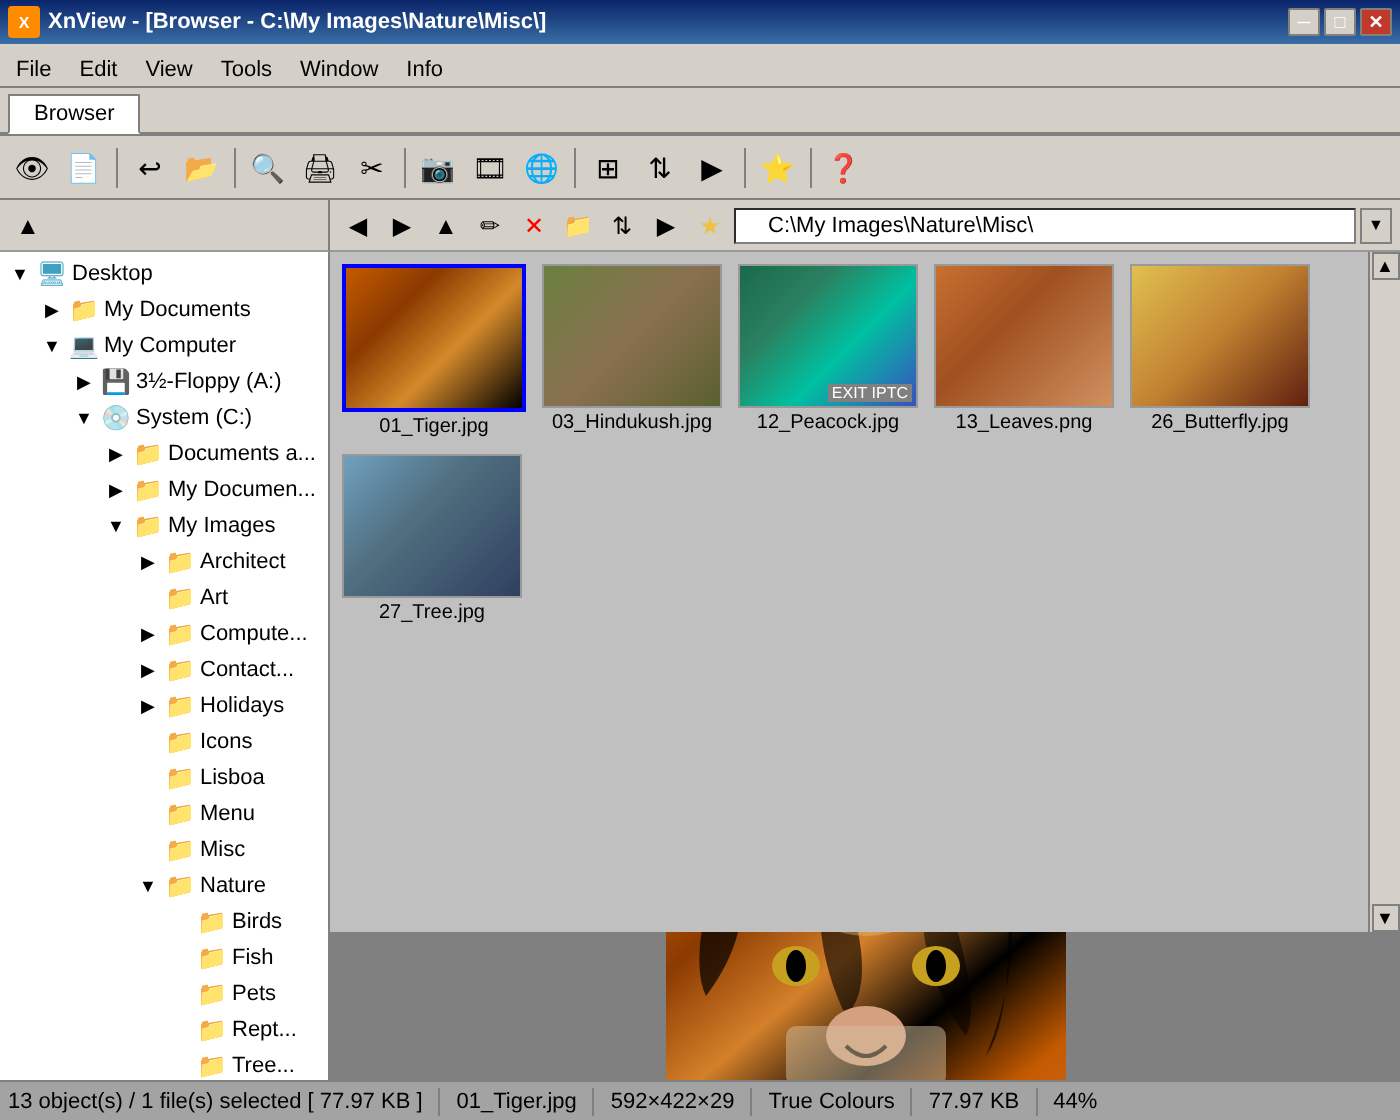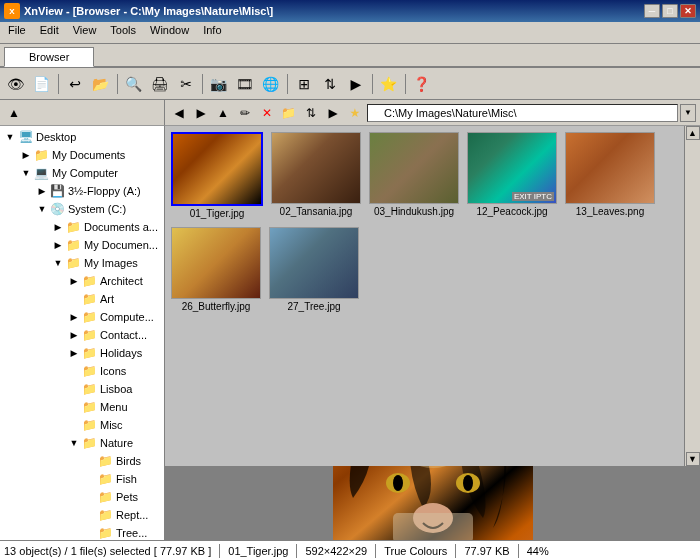--- a/index.html
+++ b/index.html
@@ -21,41 +21,41 @@
     .title-icon { width: 16px; height: 16px; background: #ff8c00; border-radius: 2px; display: flex; align-items: center; justify-content: center; color: white; font-size: 8px; font-weight: bold; }
     .title-controls { display: flex; gap: 2px; }
     .title-btn { width: 16px; height: 14px; background: #d4d0c8; border: 1px solid #808080; border-radius: 1px; display: flex; align-items: center; justify-content: center; font-size: 9px; cursor: pointer; }
     .title-btn.close { background: #c0392b; color: white; }
 
     
     .menu-bar {
       background: #d4d0c8;
       height: 22px;
       display: flex;
-      align-items: flex-start;
+      align-items: flex-end;
       border-bottom: 1px solid #808080;
       padding: 0 2px;
       gap: 2px;
     }
     .menu-item { padding: 2px 6px; font-size: 11px; cursor: pointer; }
 
     
     .tab-bar {
       background: #d4d0c8;
       height: 24px;
       display: flex;
       align-items: flex-end;
       padding: 0 4px;
       border-bottom: 2px solid #808080;
     }
     .tab {
       background: #d4d0c8;
       border: 1px solid #808080;
       border-bottom: none;
-      padding: 3px 24px;
+      padding: 3px 12px;
       font-size: 11px;
       cursor: pointer;
       margin-right: 2px;
       position: relative;
       top: 1px;
     }
     .tab.active { background: #ffffff; border-bottom: 1px solid white; z-index: 1; }
 
     
     .toolbar {
@@ -152,21 +152,21 @@
       flex: 1;
       background: #808080;
       display: flex;
       align-items: center;
       justify-content: center;
       overflow: hidden;
     }
 
     
     .status-bar {
-      background: #ffffff;
+      background: #a3a3a3;
       height: 20px;
       border-top: 1px solid #808080;
       display: flex;
       align-items: center;
       padding: 0 4px;
       font-size: 11px;
       gap: 8px;
     }
     .status-sep { width: 1px; height: 14px; background: #808080; }
 
@@ -407,26 +407,20 @@
 
       <div class="thumbnails-area" style="position: relative;">
 
         <div class="thumb-item selected">
           <div class="thumb-border" style="border:2px solid #0000ff; background:#cce8ff;">
             <div class="tiger-thumb"></div>
           </div>
           <span class="thumb-label">01_Tiger.jpg</span>
         </div>
 
-        <div class="thumb-item">
-          <div class="thumb-border">
-            <div class="tansania-thumb"></div>
-          </div>
-          <span class="thumb-label">02_Tansania.jpg</span>
-        </div>
 
         <div class="thumb-item">
           <div class="thumb-border">
             <div class="hindukush-thumb"></div>
           </div>
           <span class="thumb-label">03_Hindukush.jpg</span>
         </div>
 
         <div class="thumb-item">
           <div class="thumb-border" style="position:relative;justify-content:center;">

